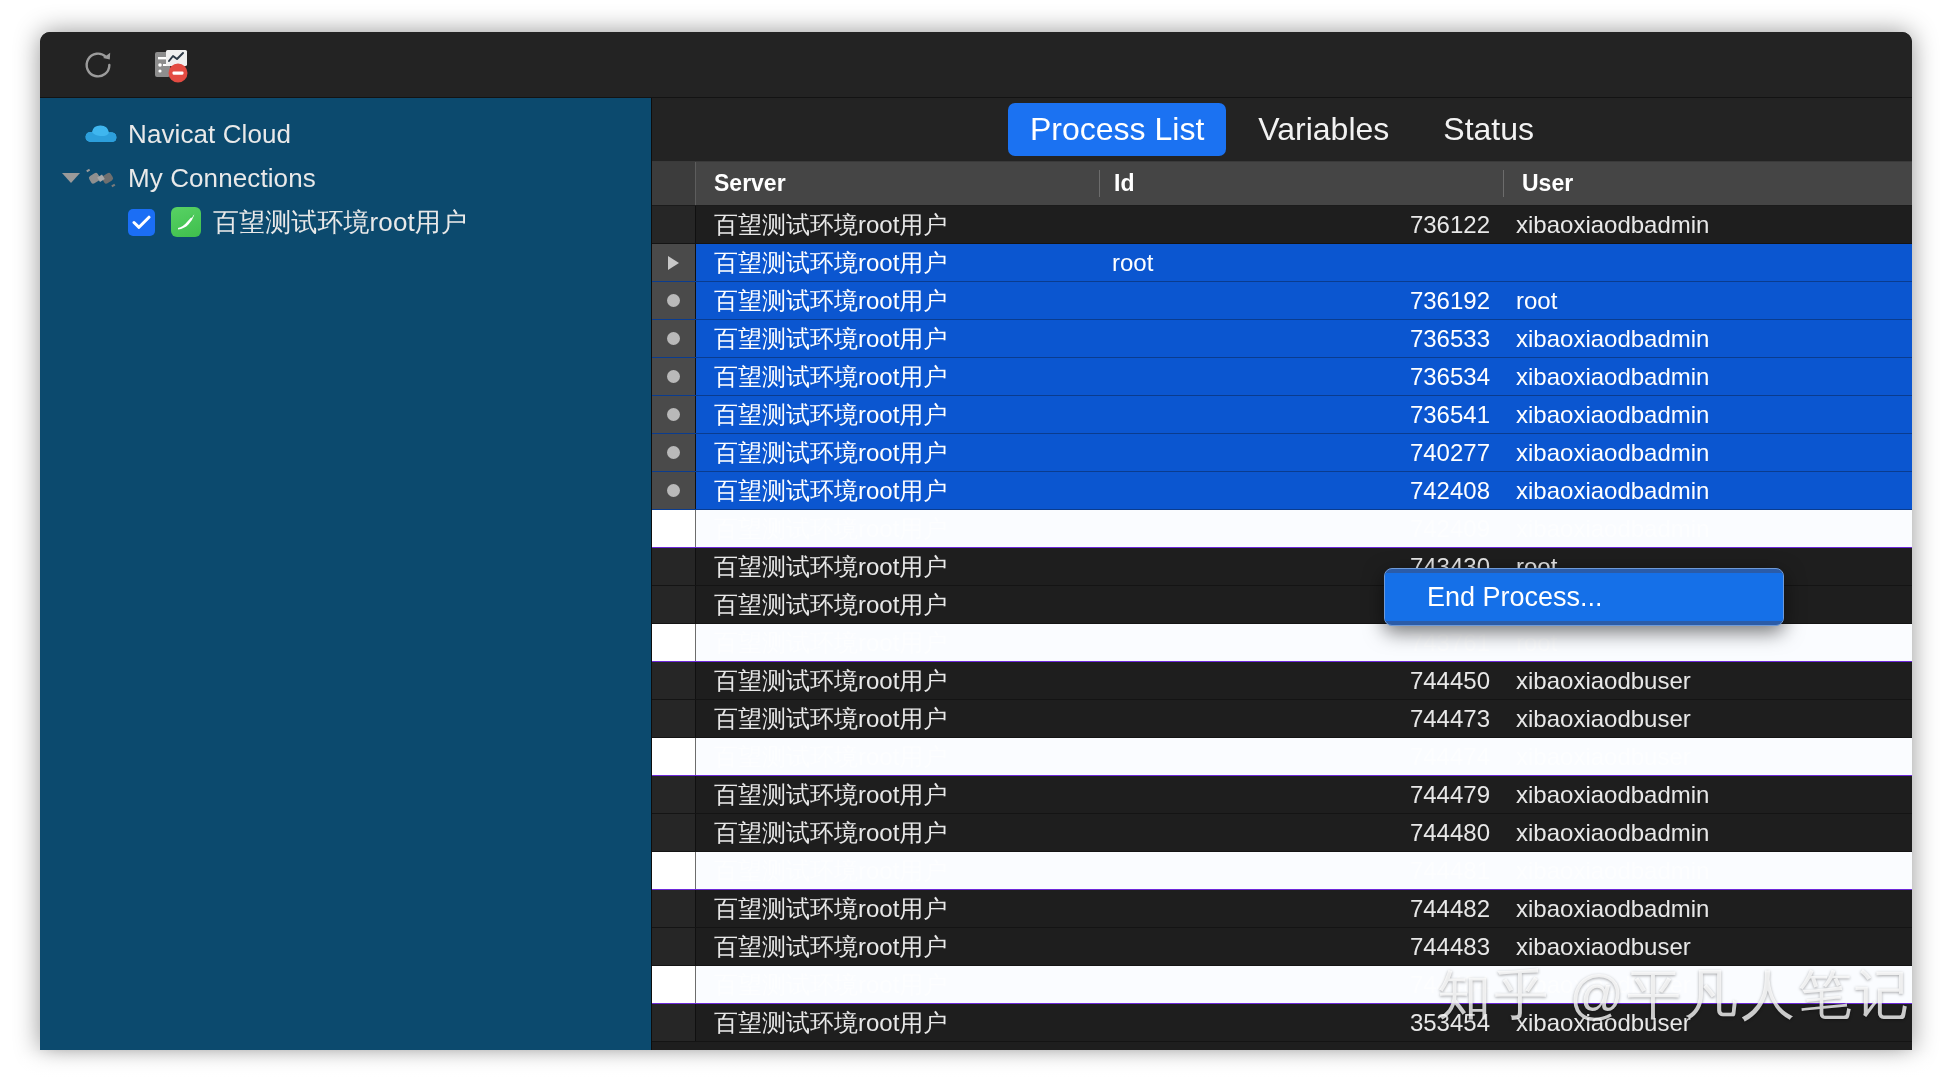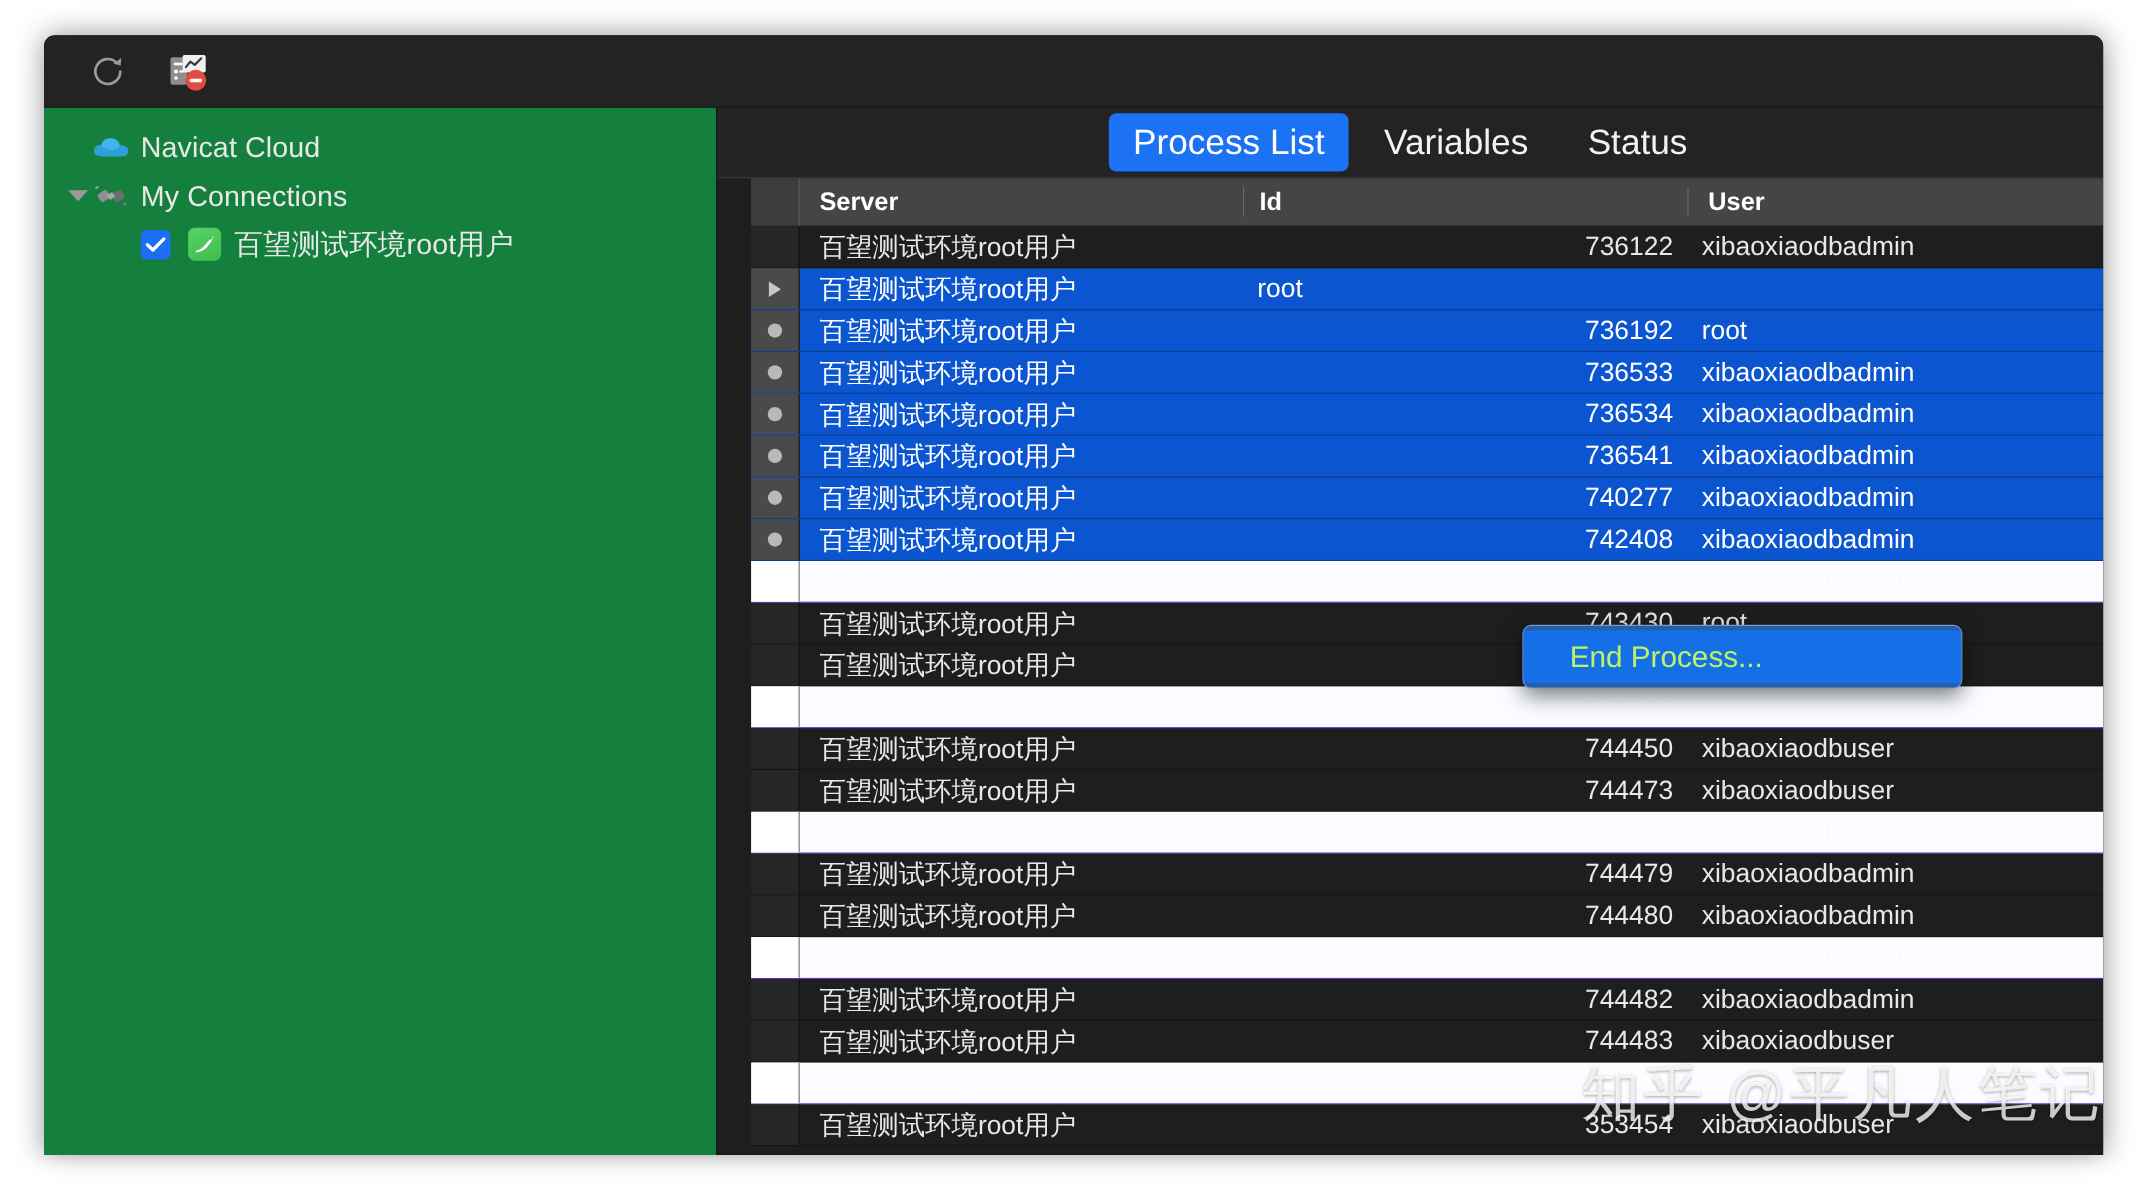--- a/index.html
+++ b/index.html
@@ -44,21 +44,21 @@
     border-radius: 5px;
   }
 
   
   #body-split { flex: 1; display: flex; min-height: 0; }
 
   
   #sidebar {
     width: 612px;
     flex: 0 0 612px;
-    background: #15803d;
+    background: #0c4a6e;
     border-right: 1px solid #0d0d0d;
     padding-top: 14px;
   }
   .side-row {
     display: flex;
     align-items: center;
     height: 44px;
     padding-left: 18px;
     cursor: default;
     color: #e9e9e9;
@@ -119,21 +119,20 @@
 
   
   #table-wrap { flex: 1; min-height: 0; position: relative; overflow: hidden; }
   .trow {
     display: flex;
     height: 38px;
     align-items: center;
     font-size: 24px;
     color: #e8e8e8;
     border-bottom: 1px solid #141414;
-    margin-left: 31px;
   }
   #thead .trow {
     height: 44px;
     background: #454545;
     border-bottom: 1px solid #1b1b1b;
     color: #ffffff;
     font-weight: bold;
     font-size: 23px;
   }
   .c-gut {
@@ -176,21 +175,21 @@
     box-shadow: 0 6px 20px rgba(0,0,0,0.55);
     overflow: hidden;
     padding: 4px 0;
   }
   .menu-item {
     height: 48px;
     display: flex;
     align-items: center;
     padding: 0 9px 0 42px;
     font-size: 27px;
-    color: #bef264;
+    color: #ffffff;
     cursor: pointer;
     justify-content: space-between;
     white-space: nowrap;
   }
   .menu-item.highlight { background: #1570e8; }
   .submenu-arrow {
     width: 0; height: 0;
     border-top: 11px solid transparent;
     border-bottom: 11px solid transparent;
     border-left: 16px solid #ffffff;

